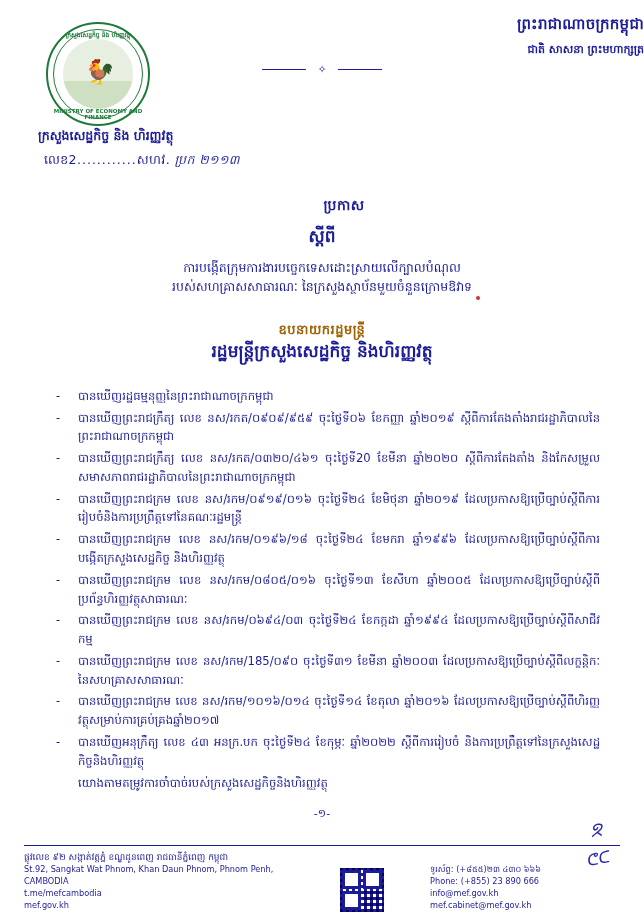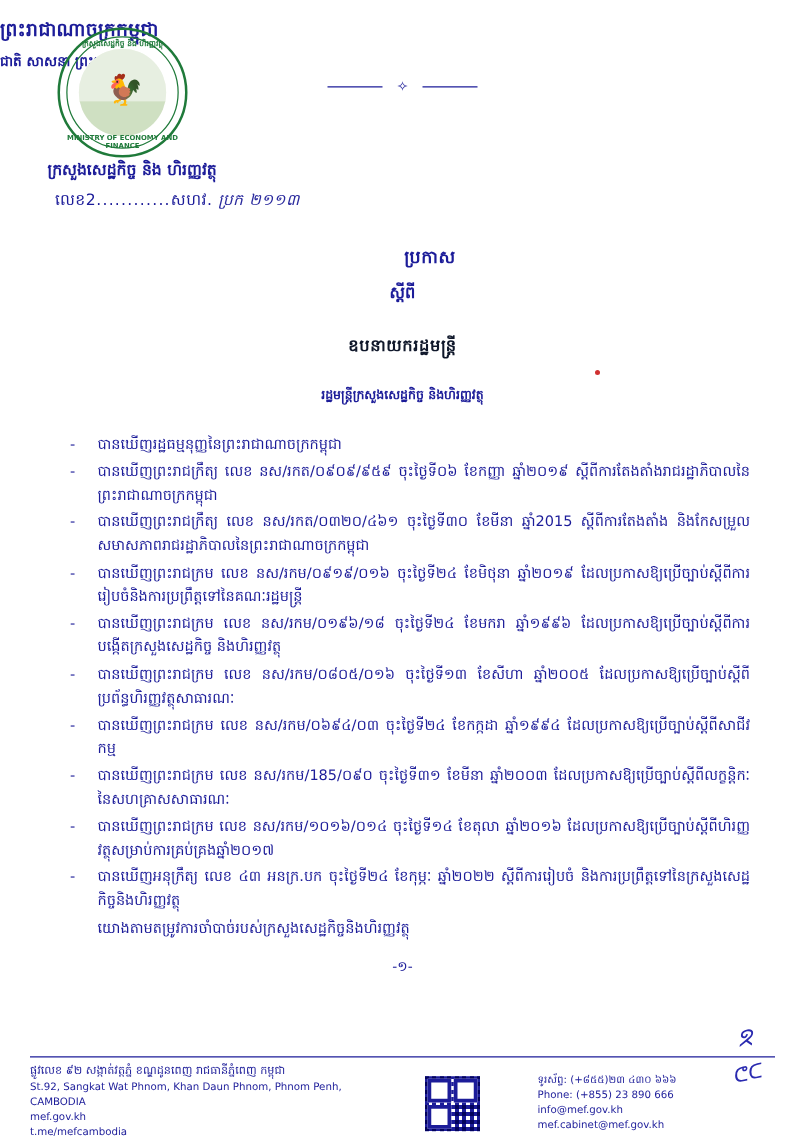--- a/index.html
+++ b/index.html
@@ -22,21 +22,21 @@
     box-sizing: border-box;
     padding: 0;
   }
 
   
   .header {
     position: relative;
     height: 190px;
   }
   .national-title {
-    text-align: left;
+    text-align: right;
     padding-top: 14px;
   }
   .national-title .line1 {
     font-size: 15px;
     font-weight: bold;
     color: #1c1c99;
     letter-spacing: 0.3px;
   }
   .national-title .line2 {
     font-size: 11px;
@@ -165,44 +165,43 @@
     margin-top: 6px;
   }
   .title-block .prakas {
     font-size: 14px;
     font-weight: bold;
     color: #1c1c99;
     letter-spacing: 0.5px;
     margin-left: 44px;
   }
   .title-block .sub {
-    font-size: 13px;
+    font-size: 17px;
     font-weight: bold;
     color: #1c1c99;
     margin-top: 8px;
   }
   .title-block .topic {
     font-size: 12.5px;
     color: #1c1c99;
     margin-top: 8px;
     line-height: 1.55;
     padding: 0 70px;
   }
   .title-block .minister {
     font-size: 13px;
     font-weight: bold;
-    color: #0f172a;
+    color: #a16207;
     margin-top: 24px;
     letter-spacing: 0.5px;
   }
   .title-block .ministry-head {
-    font-size: 10px;
-    font-weight: bold;
-    color: #1c1c99;
-    margin-top: 22px;
+    font-size: 17px;
+    font-weight: bold;
+    color: #1c1c99;
   }
 
   .red-dot {
     position: absolute;
     right: 164px;
     top: 296px;
     width: 4px;
     height: 4px;
     border-radius: 50%;
     background: #d03030;
@@ -248,21 +247,21 @@
     bottom: 6px;
     padding: 0 24px;
     box-sizing: border-box;
   }
   .footer-rule {
     border-top: 1.6px solid #1c1c99;
     margin: 0 0 5px 0;
   }
   .footer-cols {
     display: flex;
-    align-items: center;
+    align-items: flex-end;
     justify-content: space-between;
     font-size: 8.2px;
     color: #1c1c99;
     line-height: 1.45;
   }
   .footer-left { width: 270px; }
   .footer-left .kh { font-size: 9px; }
   .footer-mid {
     width: 120px;
     display: flex;
@@ -352,38 +351,42 @@
     <div class="ref-line">
       <span>លេខ</span><span>2</span><span class="dots">............</span><span>សហវ.</span>
       <span class="ref-hand">ប្រក</span>
       <span class="ref-hand">២១១៣</span>
     </div>
   </div>
 
   <div class="title-block">
     <div class="prakas">ប្រកាស</div>
     <div class="sub">ស្តីពី</div>
+    <div class="topic">
+      <div>ការបង្កើតក្រុមការងារបច្ចេកទេសដោះស្រាយលើក្បាលបំណុល</div>
+      <div>របស់សហគ្រាសសាធារណៈ នៃក្រសួងស្ថាប័នមួយចំនួនក្រោមឱវាទ</div>
+    </div>
     <div class="minister">ឧបនាយករដ្ឋមន្ត្រី</div>
     <div class="ministry-head">រដ្ឋមន្ត្រីក្រសួងសេដ្ឋកិច្ច និងហិរញ្ញវត្ថុ</div>
   </div>
 
   <div class="red-dot"></div>
 
   <div class="clauses">
     <div class="clause">
       <span class="dash">-</span>
       <span class="txt">បានឃើញរដ្ឋធម្មនុញ្ញនៃព្រះរាជាណាចក្រកម្ពុជា</span>
     </div>
     <div class="clause">
       <span class="dash">-</span>
       <span class="txt">បានឃើញព្រះរាជក្រឹត្យ លេខ នស/រកត/០៩០៩/៩៥៩ ចុះថ្ងៃទី០៦ ខែកញ្ញា ឆ្នាំ២០១៩ ស្តីពីការតែងតាំងរាជរដ្ឋាភិបាលនៃព្រះរាជាណាចក្រកម្ពុជា</span>
     </div>
     <div class="clause">
       <span class="dash">-</span>
-      <span class="txt">បានឃើញព្រះរាជក្រឹត្យ លេខ នស/រកត/០៣២០/៤៦១ ចុះថ្ងៃទី៣០ ខែមីនា ឆ្នាំ2015 ស្តីពីការតែងតាំង និងកែសម្រួលសមាសភាពរាជរដ្ឋាភិបាលនៃព្រះរាជាណាចក្រកម្ពុជា</span>
+      <span class="txt">បានឃើញព្រះរាជក្រឹត្យ លេខ នស/រកត/០៣២០/៤៦១ ចុះថ្ងៃទី20 ខែមីនា ឆ្នាំ២០២០ ស្តីពីការតែងតាំង និងកែសម្រួលសមាសភាពរាជរដ្ឋាភិបាលនៃព្រះរាជាណាចក្រកម្ពុជា</span>
     </div>
     <div class="clause">
       <span class="dash">-</span>
       <span class="txt">បានឃើញព្រះរាជក្រម លេខ នស/រកម/០៩១៩/០១៦ ចុះថ្ងៃទី២៤ ខែមិថុនា ឆ្នាំ២០១៩ ដែលប្រកាសឱ្យប្រើច្បាប់ស្តីពីការរៀបចំនិងការប្រព្រឹត្តទៅនៃគណៈរដ្ឋមន្ត្រី</span>
     </div>
     <div class="clause">
       <span class="dash">-</span>
       <span class="txt">បានឃើញព្រះរាជក្រម លេខ នស/រកម/០១៩៦/១៨ ចុះថ្ងៃទី២៤ ខែមករា ឆ្នាំ១៩៩៦ ដែលប្រកាសឱ្យប្រើច្បាប់ស្តីពីការបង្កើតក្រសួងសេដ្ឋកិច្ច និងហិរញ្ញវត្ថុ</span>
     </div>
     <div class="clause">
@@ -416,22 +419,22 @@
 
   <div class="sig1">ᘝ</div>
   <div class="sig2">ᕦᑕ</div>
 
   <div class="footer">
     <div class="footer-rule"></div>
     <div class="footer-cols">
       <div class="footer-left">
         <div class="kh">ផ្លូវលេខ ៩២ សង្កាត់វត្តភ្នំ ខណ្ឌដូនពេញ រាជធានីភ្នំពេញ កម្ពុជា</div>
         <div>St.92, Sangkat Wat Phnom, Khan Daun Phnom, Phnom Penh, CAMBODIA</div>
+        <div>t.me/mefcambodia</div>
         <div>mef.gov.kh</div>
-        <div>t.me/mefcambodia</div>
       </div>
       <div class="footer-mid">
         <div class="qr">
           <div class="qr-bl"></div>
         </div>
       </div>
       <div class="footer-right">
         <div>ទូរស័ព្ទ: (+៨៥៥)២៣ ៤៣០ ៦៦៦</div>
         <div>Phone: (+855) 23 890 666</div>
         <div>info@mef.gov.kh</div>

